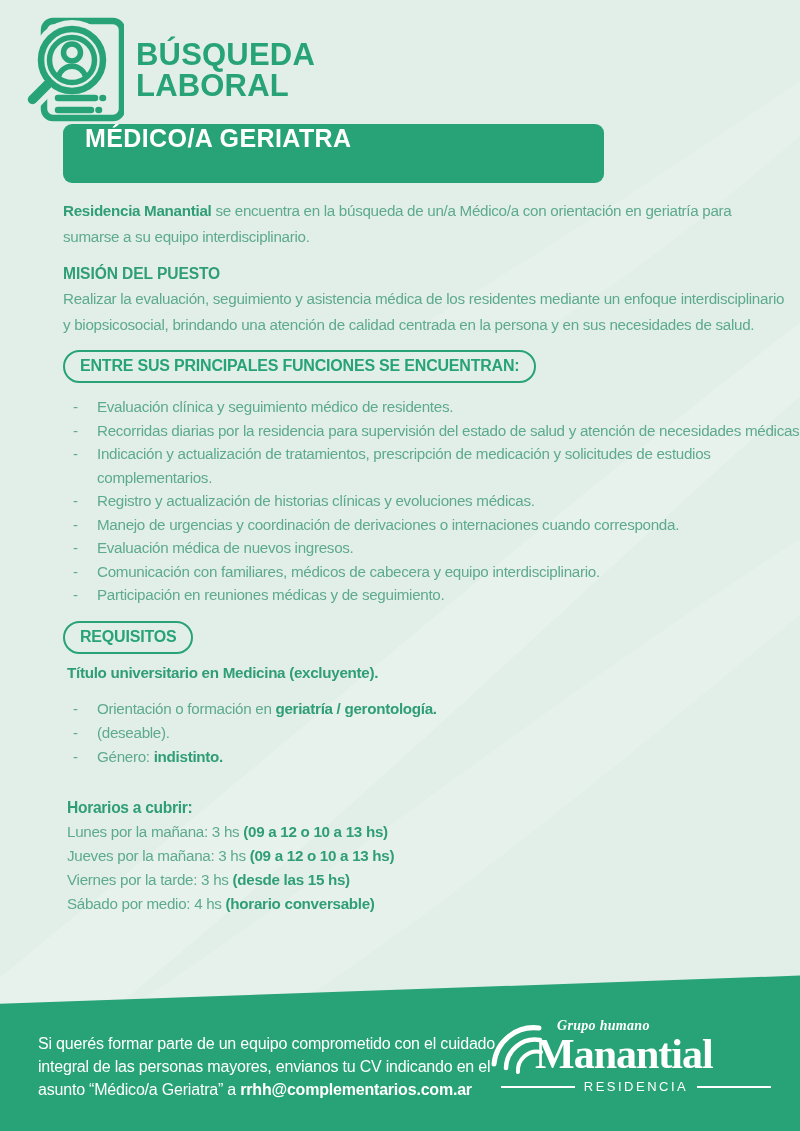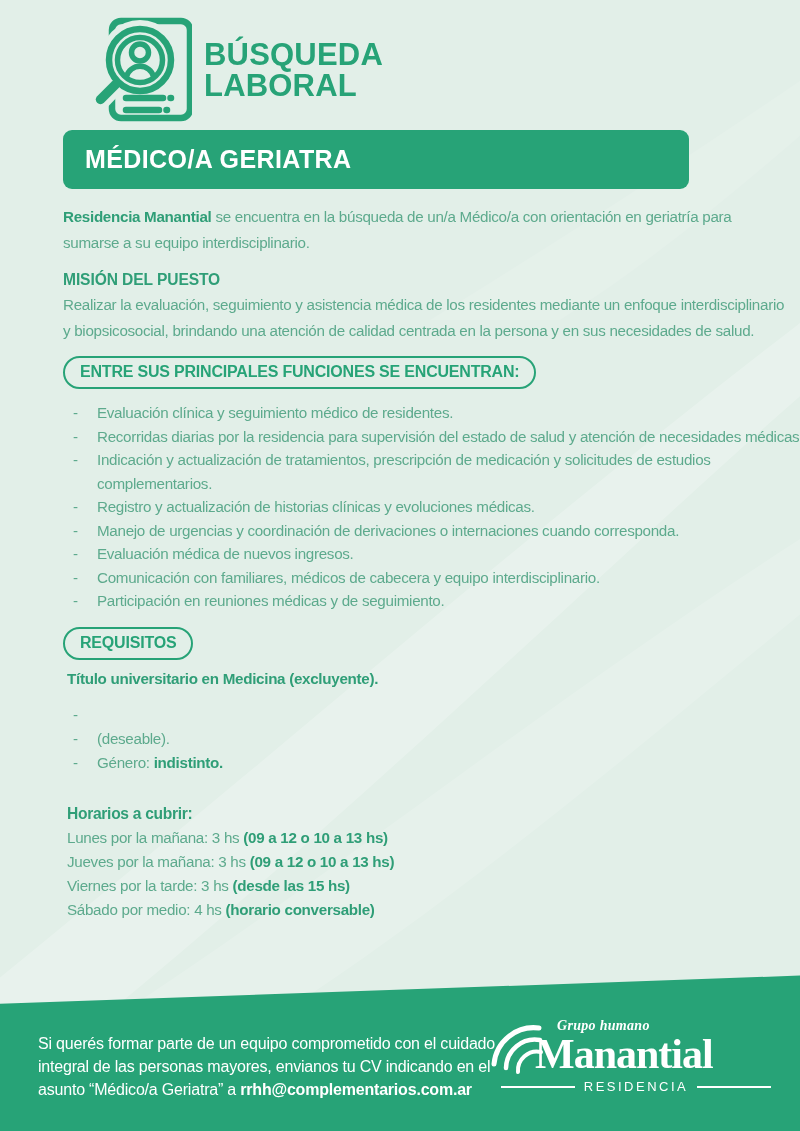--- a/index.html
+++ b/index.html
@@ -12,28 +12,28 @@
   *{margin:0;padding:0;box-sizing:border-box;}
   body{font-family:"Liberation Sans","DejaVu Sans",sans-serif;}
   .page{
     position:relative;width:800px;height:1131px;background:var(--bg);
     overflow:hidden;color:var(--text);letter-spacing:-0.3px;
   }
   .bg-decor{position:absolute;inset:0;pointer-events:none;}
   .content{position:relative;}
 
   
-  .header{display:flex;align-items:center;padding:26px 0 0 92px;height:114px;}
+  .header{display:flex;align-items:center;padding:26px 0 0 24px;height:114px;}
   .header-icon{width:100px;height:108px;flex:0 0 auto;}
   .header-title{margin-left:12px;font-weight:bold;color:var(--green);
     font-size:31px;line-height:31px;letter-spacing:0.2px;}
 
   
-  .banner{margin:16px 0 0 63px;width:626px;height:59px;background:var(--green);
-    border-radius:9px;display:flex;align-items:center;padding-left:22px;}
+  .banner{margin:10px 0 0 63px;width:541px;height:59px;background:var(--green);
+    border-radius:9px;display:flex;padding-left:22px;}
   .banner span{color:var(--white);font-weight:bold;font-size:25px;letter-spacing:0.4px;}
 
   .line{white-space:nowrap;}
   p,.pline{font-size:15.2px;line-height:26px;}
   strong,b{color:var(--strong);font-weight:bold;}
 
   .intro{margin:15px 0 0 63px;}
   .mission{margin:12px 0 0 63px;}
   .mission h3{color:var(--strong);font-size:15.6px;line-height:24px;letter-spacing:-0.1px;}
   .mission .pline{line-height:26px;}
@@ -184,20 +184,23 @@
     </section>
 
     <section class="requirements">
       <div class="pill">
         <span>REQUISITOS</span>
       </div>
       <p class="lead">Título universitario en Medicina (excluyente).</p>
       <ul>
         <li class="dash-item">
             <span class="dash">-</span>
+            <div>
+              <div class="line"><span>Orientación o formación en </span><strong>geriatría / gerontología.</strong></div>
+            </div>
           </li>
         <li class="dash-item">
             <span class="dash">-</span>
             <div>
               <div class="line">(deseable).</div>
             </div>
           </li>
         <li class="dash-item">
             <span class="dash">-</span>
             <div>

